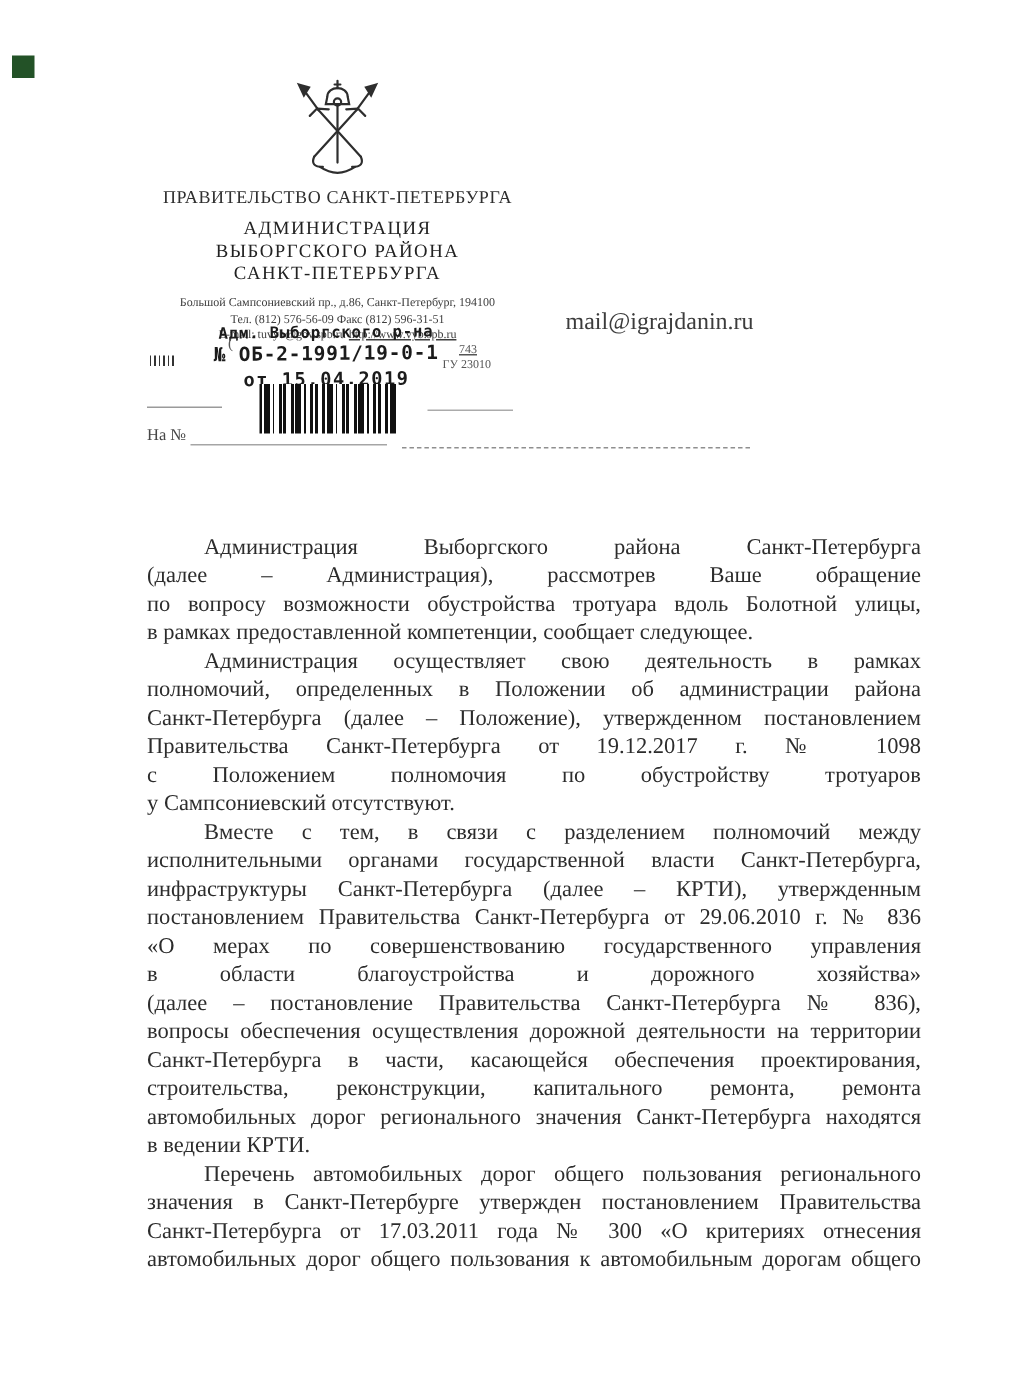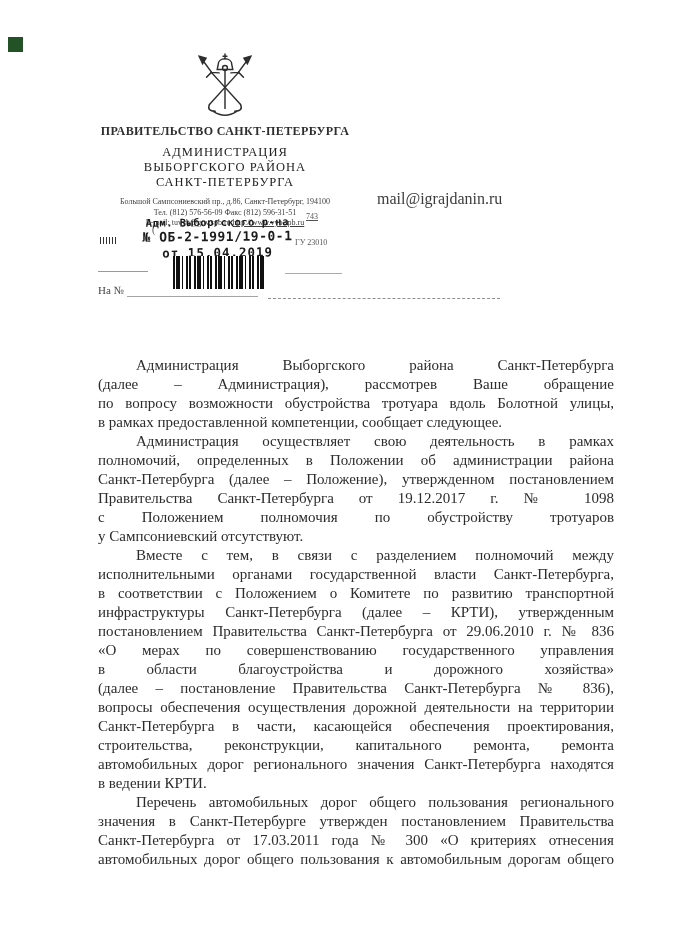--- a/index.html
+++ b/index.html
@@ -14,21 +14,21 @@
   .abs{position:absolute;}
 
   
   .corner-marker{left:8px;top:37px;width:15px;height:15px;background:#235227;}
 
   
   .letterhead{left:25px;top:50px;width:400px;text-align:center;}
   .emblem{width:78px;height:72px;margin:0 auto 2px auto;display:block;}
   .gov-title{
     font-size:12px;letter-spacing:0.4px;color:#2f2f2f;
-    margin-top:2px;white-space:nowrap;font-weight:bold;
+    margin-top:2px;white-space:nowrap;
   }
   .org-line{
     font-size:12.5px;font-weight:normal;letter-spacing:1px;color:#222;
     line-height:15px;white-space:nowrap;
   }
   .org-block{margin-top:6px;}
   .addr-block{margin-top:7px;text-align:center;}
   .addr-line{font-size:8px;color:#3d3d3d;line-height:10.5px;white-space:nowrap;}
   .addr-line .site{text-decoration:underline;}
 
@@ -38,21 +38,21 @@
     font-family:"DejaVu Sans Mono", monospace;font-weight:bold;color:#1b1b1b;
     transform:rotate(-0.6deg);
   }
   .stamp-l1{font-size:10.5px;letter-spacing:0.5px;white-space:nowrap;}
   .stamp-l2{font-size:13px;letter-spacing:0.5px;white-space:nowrap;margin-top:1px;}
   .stamp-l3{font-size:12.5px;letter-spacing:1px;white-space:nowrap;margin-top:1px;}
   .stamp-frag{
     font-family:"Liberation Serif", serif;font-weight:normal;color:#555;
     font-size:8px;white-space:nowrap;
   }
-  .frag-743{left:306px;top:212px;text-decoration:underline;}
+  .frag-743{left:306px;top:228px;text-decoration:underline;}
   .frag-gu{left:295px;top:238px;}
   .frag-paren{left:152px;top:224px;font-size:10px;}
   .stamp-bars{
     left:100px;top:237px;width:17px;height:7px;
     background:repeating-linear-gradient(90deg,#333 0 1px,#fff 1px 3px);
   }
 
   
   .barcode{
     left:173px;top:256px;width:91px;height:33px;
@@ -67,21 +67,21 @@
   .rule{height:0;border-top:1px solid #9a9a9a;}
   .rule-left{left:98px;top:271px;width:50px;}
   .rule-right{left:285px;top:273px;width:57px;border-top-color:#ababab;}
 
   .na-row{left:98px;top:284px;font-size:11px;color:#474747;}
   .na-label{white-space:nowrap;}
   .na-underline{left:127px;top:296px;width:131px;border-top:1px solid #a5a5a5;}
   .na-dashes{left:268px;top:298px;width:232px;border-top:1px dashed #8f8f8f;}
 
   
-  .recipient-email{left:377px;top:190px;font-size:16px;color:#3c3c3c;}
+  .recipient-email{left:377px;top:206px;font-size:16px;color:#3c3c3c;}
 
   
   .letter-body{left:98px;top:356px;width:516px;font-size:15px;line-height:19px;color:#2c2c2c;}
   .bline{text-align:justify;text-align-last:justify;white-space:normal;}
   .bline.lastline{text-align-last:left;}
   .bline.first{text-indent:38px;}
 </style>
 </head>
 <body>
 
@@ -156,21 +156,20 @@
       <div class="bline first">Администрация осуществляет свою деятельность в рамках</div>
       <div class="bline">полномочий, определенных в Положении об администрации района</div>
       <div class="bline">Санкт-Петербурга (далее – Положение), утвержденном постановлением</div>
       <div class="bline">Правительства Санкт-Петербурга от 19.12.2017 г. № 1098</div>
       <div class="bline">с Положением полномочия по обустройству тротуаров</div>
       <div class="bline lastline">у Сампсониевский отсутствуют.</div>
     </div>
     <div>
       <div class="bline first">Вместе с тем, в связи с разделением полномочий между</div>
       <div class="bline">исполнительными органами государственной власти Санкт-Петербурга,</div>
-      <div class="bline">в соответствии с Положением о Комитете по развитию транспортной</div>
       <div class="bline">инфраструктуры Санкт-Петербурга (далее – КРТИ), утвержденным</div>
       <div class="bline">постановлением Правительства Санкт-Петербурга от 29.06.2010 г. № 836</div>
       <div class="bline">«О мерах по совершенствованию государственного управления</div>
       <div class="bline">в области благоустройства и дорожного хозяйства»</div>
       <div class="bline">(далее – постановление Правительства Санкт-Петербурга № 836),</div>
       <div class="bline">вопросы обеспечения осуществления дорожной деятельности на территории</div>
       <div class="bline">Санкт-Петербурга в части, касающейся обеспечения проектирования,</div>
       <div class="bline">строительства, реконструкции, капитального ремонта, ремонта</div>
       <div class="bline">автомобильных дорог регионального значения Санкт-Петербурга находятся</div>
       <div class="bline lastline">в ведении КРТИ.</div>

